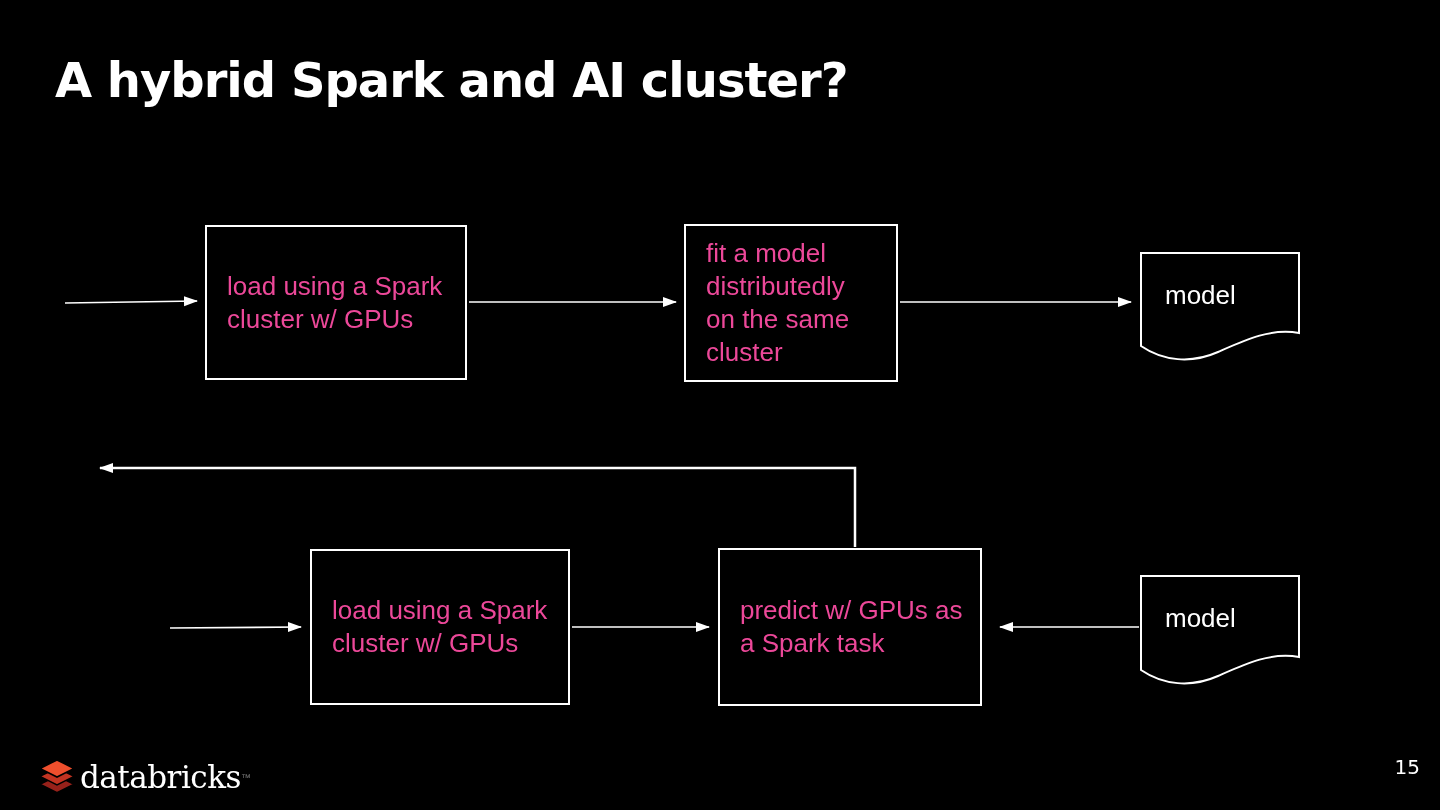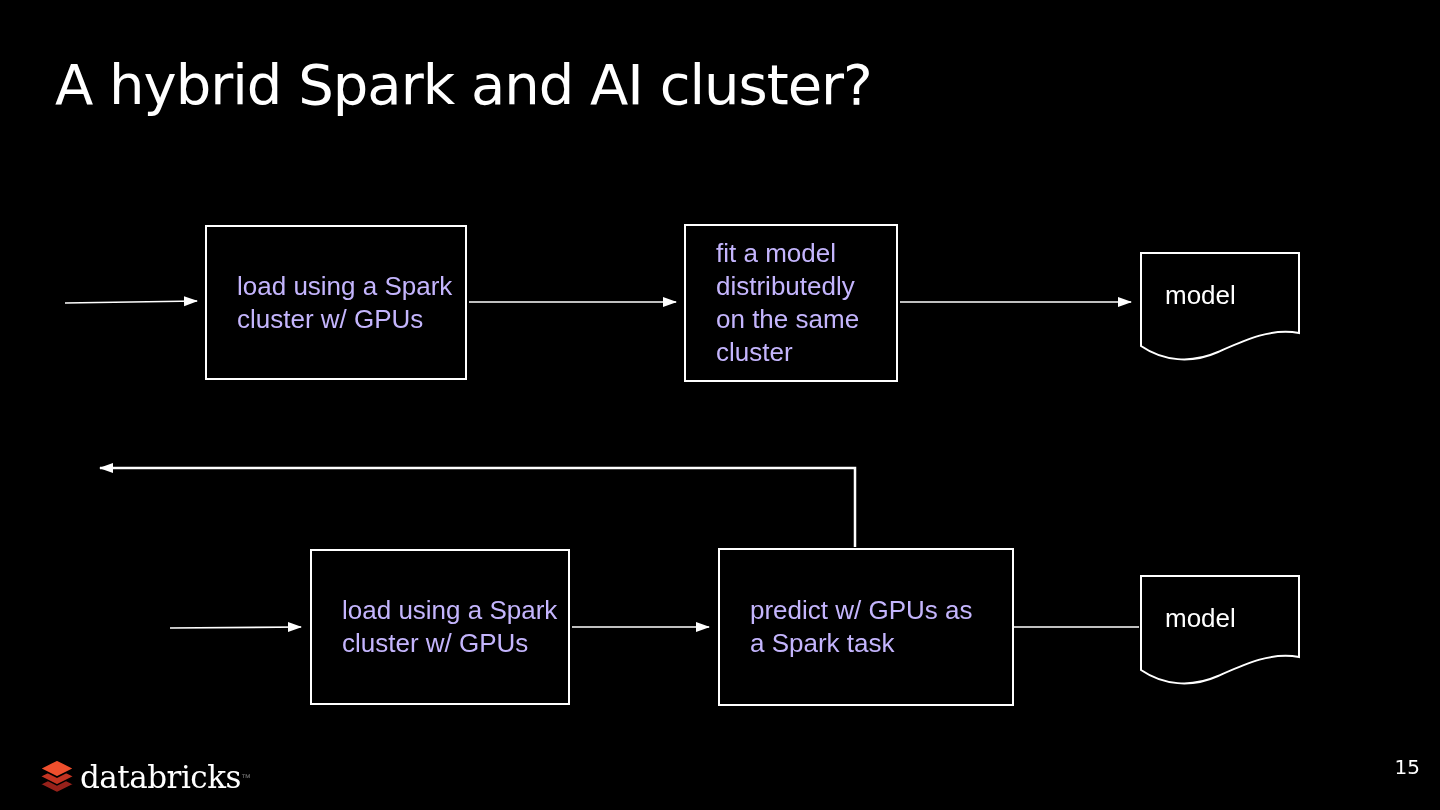--- a/index.html
+++ b/index.html
@@ -8,45 +8,45 @@
     background:#000000;
     position:relative;
     overflow:hidden;
     font-family:"Liberation Sans", sans-serif;
     color:#FFFFFF;
   }
   .slide-title {
     position:absolute;
     left:55px; top:52px;
     font-family:"DejaVu Sans", sans-serif;
-    font-size:56px;
-    font-weight:400;
+    font-size:48px;
+    font-weight:700;
     letter-spacing:-1px;
     color:#FFFFFF;
     white-space:nowrap;
     text-align:center;
   }
   #diagram-svg {
     position:absolute; left:0; top:0;
     width:1440px; height:810px;
   }
   .pbox {
     position:absolute;
     border:2px solid #FFFFFF;
     background:#000000;
     display:flex;
     align-items:center;
   }
   .pbox-label {
     font-family:"Liberation Sans", sans-serif;
     font-size:26px;
     line-height:33px;
-    color:#c4b5fd;
+    color:#ec4899;
     white-space:pre-line;
-    padding-left:30px;
+    padding-left:20px;
     padding-right:6px;
   }
   .doc-label {
     position:absolute;
     display:flex;
     align-items:center;
     font-family:"Liberation Sans", sans-serif;
     font-size:26px;
     color:#FFFFFF;
     padding-left:24px;
@@ -120,21 +120,21 @@
 
 <div class="doc-label" style="left:1141px; top:253px; width:158px; height:84px;">
   <span>model</span>
 </div>
 
 <div class="pbox" style="left:310px; top:549px; width:260px; height:156px;">
   <span class="pbox-label">load using a Spark
 cluster w/ GPUs</span>
 </div>
 
-<div class="pbox" style="left:718px; top:548px; width:296px; height:158px;">
+<div class="pbox" style="left:718px; top:548px; width:264px; height:158px;">
   <span class="pbox-label">predict w/ GPUs as
 a Spark task</span>
 </div>
 
 <div class="doc-label" style="left:1141px; top:576px; width:158px; height:84px;">
   <span>model</span>
 </div>
 
 <div class="footer-logo">
   <svg class="brand-icon" viewBox="0 0 32 32">

